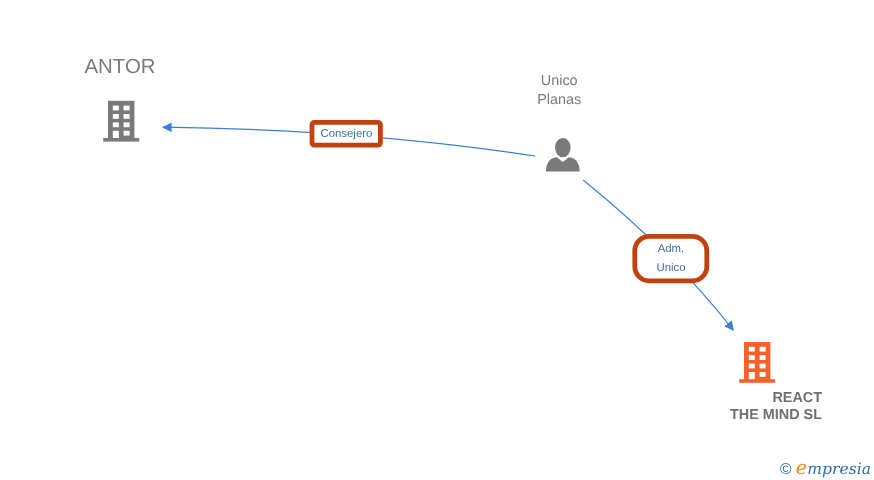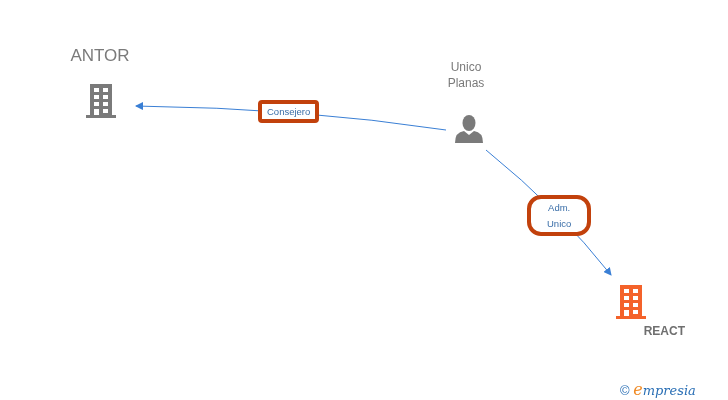--- a/index.html
+++ b/index.html
@@ -5,21 +5,21 @@
   html, body { margin:0; padding:0; }
   body { width:728px; height:400px; background:#ffffff; position:relative; overflow:hidden;
          font-family:"Liberation Sans", sans-serif; }
   .node-label { position:absolute; text-align:center; font-size:17px; line-height:13px; color:#7a7a7a; }
   .node-label.bold { font-weight:bold; font-size:12px; line-height:14px; color:#6f6f6f; }
   .person-label { position:absolute; text-align:center; font-size:12px; line-height:16px; color:#7a7a7a; }
   .edge-label { position:absolute; background:#fff; border:4px solid #c2410c; border-radius:4px;
                 color:#3a6ea8; font-size:9.5px; text-align:center; line-height:13px; padding:1px 5px; }
   svg.edges { position:absolute; left:0; top:0; }
   .icon { position:absolute; }
-  .footer { position:absolute; left:620px; top:380px; font-size:13px; color:#2a6fb5; }
+  .footer { position:absolute; left:650px; top:380px; font-size:13px; color:#2a6fb5; }
   .footer .brand { font-family:"DejaVu Serif", serif; font-style:italic; color:#2a6fb5; }
   .footer .brand .e { color:#f08a24; font-size:16px; }
 </style>
 </head>
 <body>
 
 <svg class="edges" width="728" height="400">
   <defs>
     <marker id="arrow" markerWidth="8" markerHeight="8" refX="7" refY="4" orient="auto">
       <path d="M0,0 L8,4 L0,8 z" fill="#3a7fd5"></path>
@@ -65,20 +65,21 @@
     <rect x="10" y="12" width="5" height="4"></rect>
       <rect x="19" y="12" width="5" height="4"></rect>
     <rect x="10" y="19" width="5" height="4"></rect>
       <rect x="19" y="19" width="5" height="4"></rect>
     <rect x="10" y="26" width="5" height="6"></rect>
       <rect x="19" y="26" width="5" height="4"></rect>
   </g>
 </svg>
 <div class="node-label bold" style="left:575px; top:324px; width:110px;text-align:right;">
   <div>REACT</div>
+  <div>THE MIND  SL</div>
 </div>
 
 <div class="edge-label" style="left:258px; top:100px;">
   <span>Consejero</span>
 </div>
 <div class="edge-label" style="left:527px; top:195px; padding:2px 16px;border-radius:14px;">
   <div>Adm.</div>
   <div style="margin-top:3px;">Unico</div>
 </div>
 

